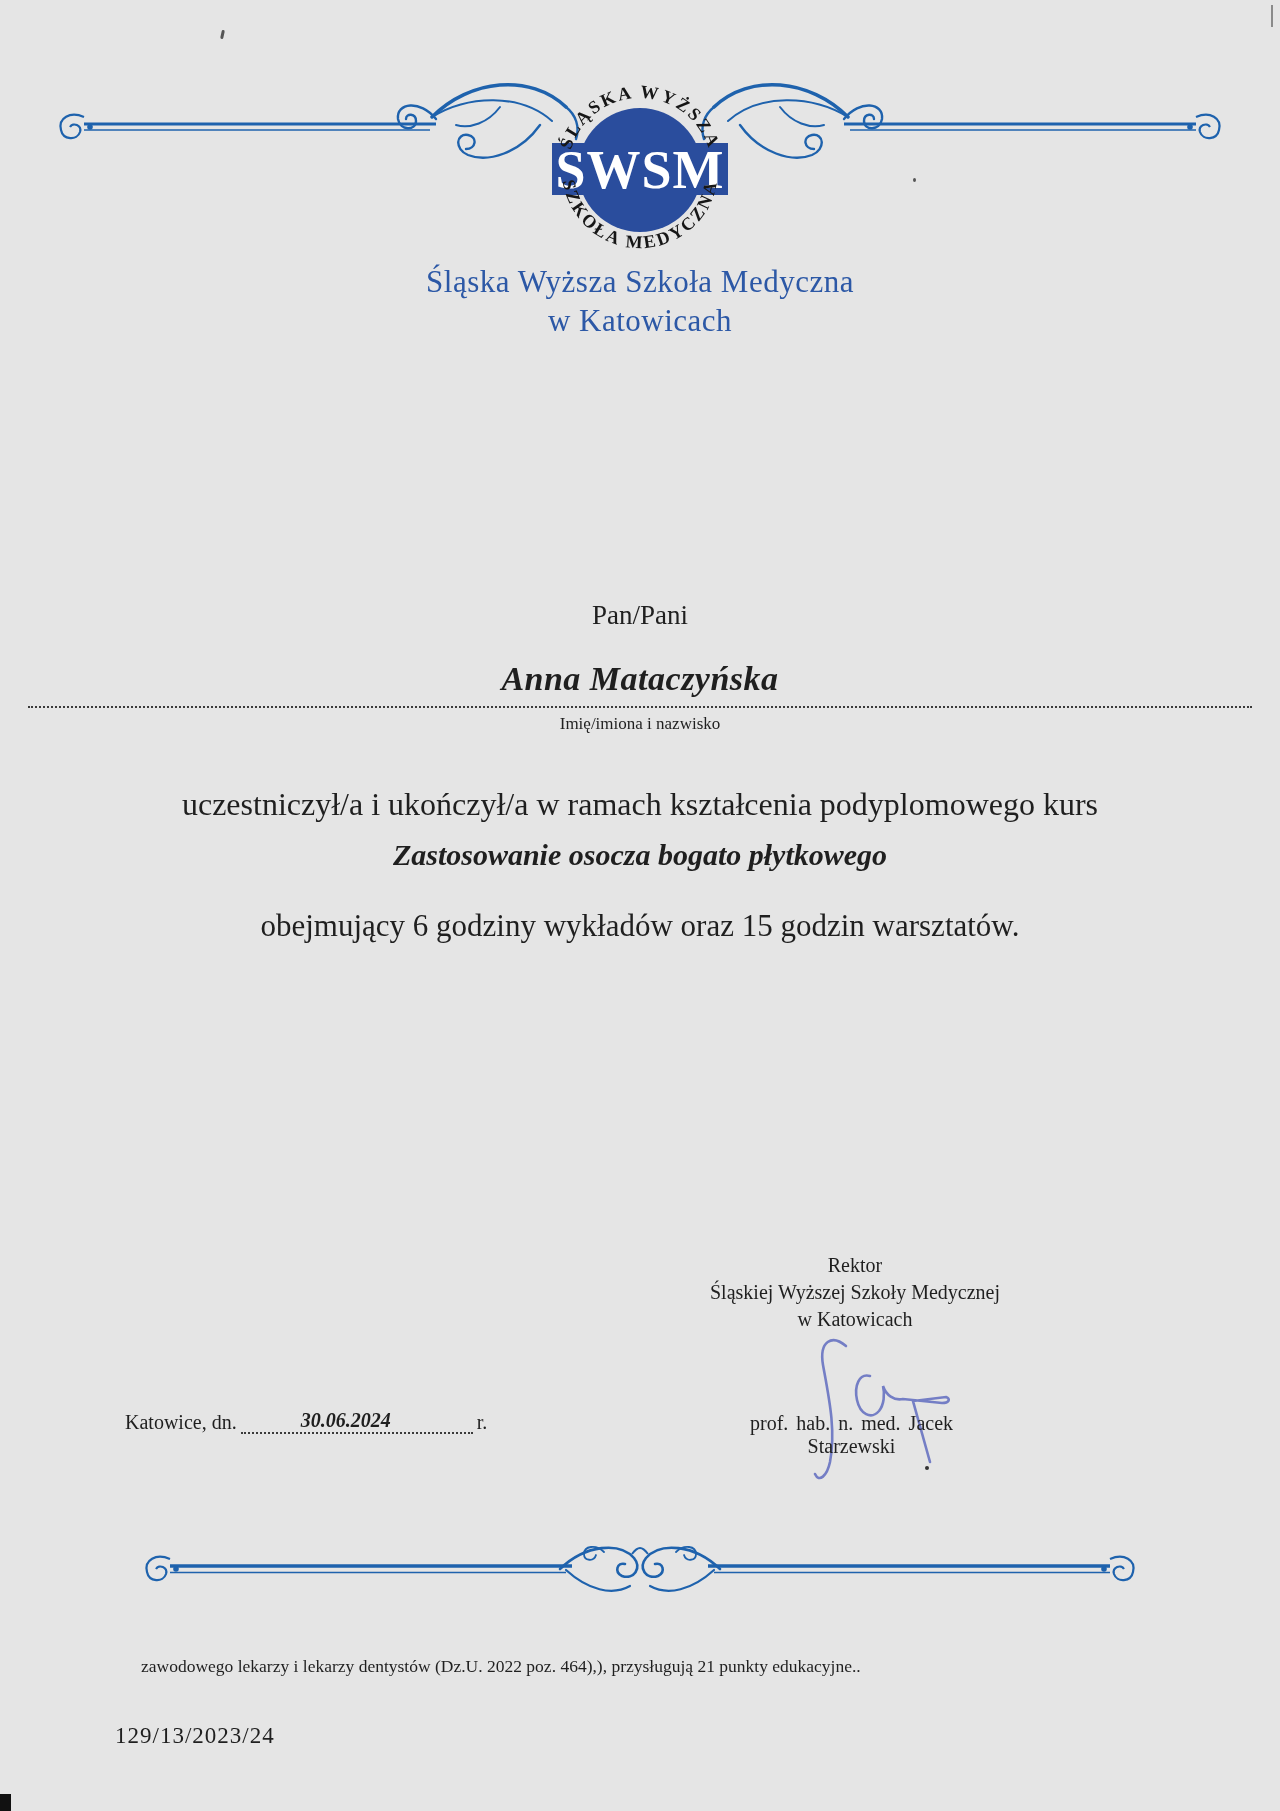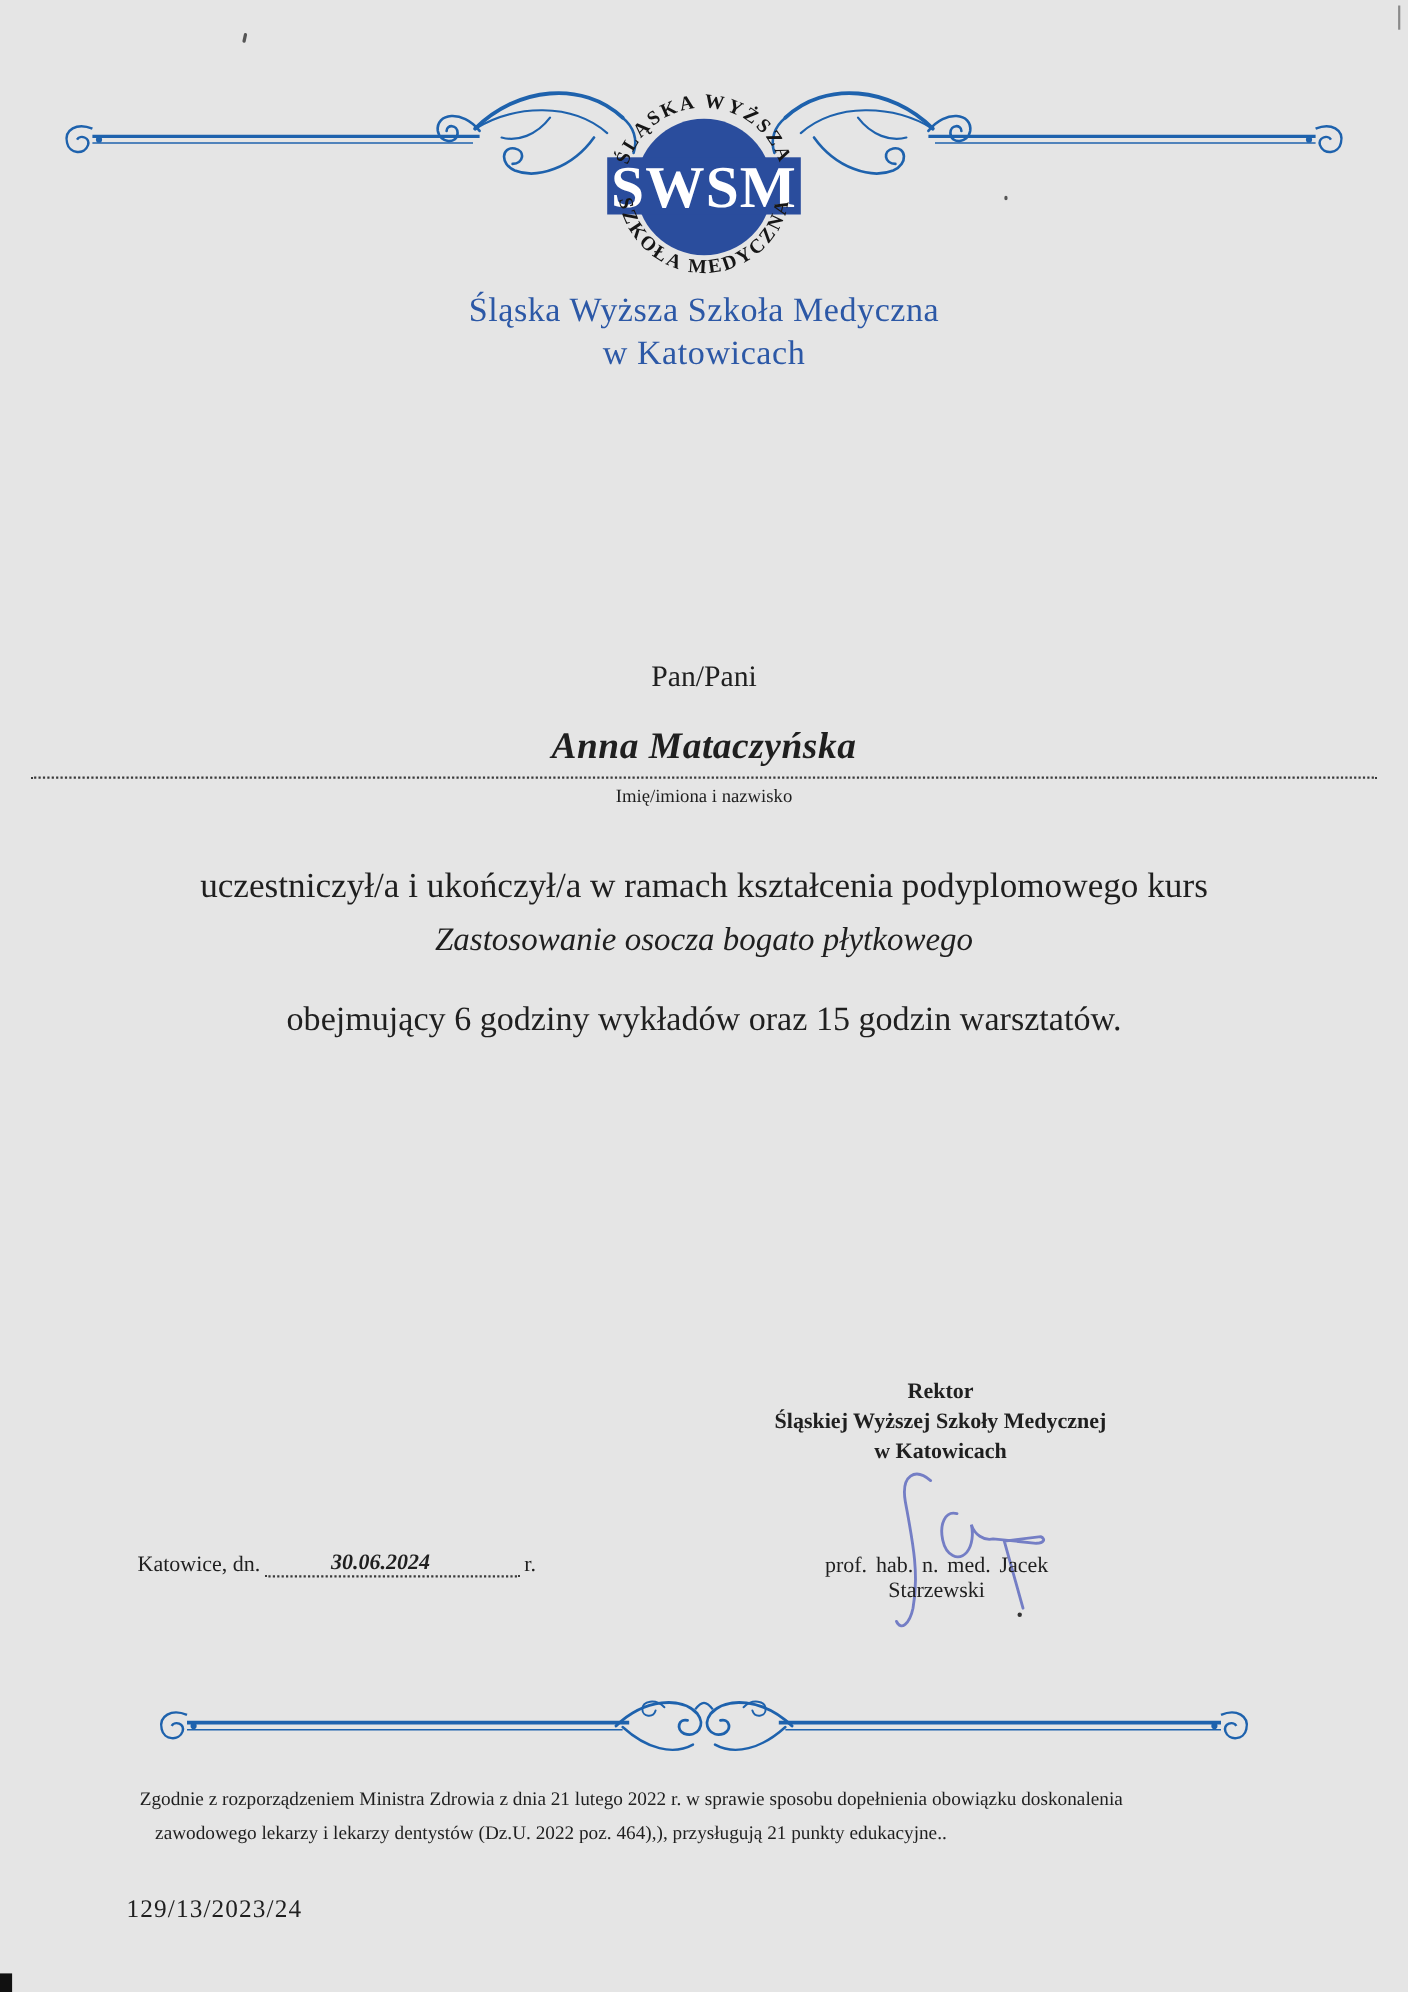--- a/index.html
+++ b/index.html
@@ -21,24 +21,24 @@
   }
   .salutation{top:600px;font-size:27px;}
   .name-script{
     top:660px;font-size:34px;font-style:italic;font-weight:bold;letter-spacing:.5px;
   }
   .name-dots{
     top:706px;left:28px;right:28px;height:0;border-bottom:2px dotted #3a3a3a;
   }
   .name-caption{top:714px;font-size:17px;}
   .body-line1{top:786px;font-size:32px;}
-  .course-script{top:838px;font-size:30px;font-style:italic;font-weight:normal;}
+  .course-script{top:838px;font-size:30px;font-style:italic;font-weight:bold;}
   .body-line2{top:908px;font-size:31px;}
 
-  .rektor-block{top:1252px;left:700px;width:310px;text-align:center;font-size:20px;line-height:27px;font-weight:bold;}
+  .rektor-block{top:1252px;left:700px;width:310px;text-align:center;font-size:20px;line-height:27px;}
   .signer-line{top:1412px;left:704px;width:295px;text-align:center;font-size:20px;word-spacing:3px;}
 
   .date-row{top:1406px;left:125px;font-size:20px;display:flex;align-items:flex-end;}
   .date-dots{
     position:relative;display:inline-block;width:232px;height:26px;
     border-bottom:2px dotted #3a3a3a;margin:0 4px;
   }
   .date-value{
     position:absolute;left:50%;bottom:0;transform:translateX(-62%);
     font-style:italic;font-weight:bold;font-size:20px;white-space:nowrap;
@@ -146,21 +146,20 @@
         <path d="M 604 14 C 596 6, 584 8, 584 16 C 584 23, 594 24, 596 17" stroke-width="1.8"></path>
       </g>
     </defs>
     <use href="#ft-line"></use>
     <use href="#ft-line" transform="translate(1280 0) scale(-1 1)"></use>
     <use href="#ft-orn"></use>
     <use href="#ft-orn" transform="translate(1280 0) scale(-1 1)"></use>
     <path d="M 632 16 C 638 8, 642 8, 648 16" stroke="#1e62ad" stroke-width="2" fill="none"></path>
   </svg>
 
-  <div class="abs legal legal-l1">Zgodnie z rozporządzeniem Ministra Zdrowia z dnia 21 lutego 2022 r. w sprawie sposobu dopełnienia obowiązku doskonalenia</div>
   <div class="abs legal legal-l2">zawodowego lekarzy i lekarzy dentystów (Dz.U. 2022 poz. 464),), przysługują 21  punkty edukacyjne..</div>
 
   <div class="abs doc-number">129/13/2023/24</div>
 
   <div class="abs artifact" style="left:221px;top:30px;width:3px;height:9px;border-radius:2px;transform:rotate(12deg);"></div>
   <div class="abs artifact" style="left:1271px;top:5px;width:2px;height:22px;background:#8a8a8a;"></div>
   <div class="abs artifact" style="left:913px;top:178px;width:3px;height:4px;border-radius:50%;"></div>
   <div class="abs artifact" style="left:925px;top:1466px;width:4px;height:4px;border-radius:50%;background:#333;"></div>
   <div class="abs artifact" style="left:0;top:1794px;width:11px;height:17px;background:#111;"></div>
 

